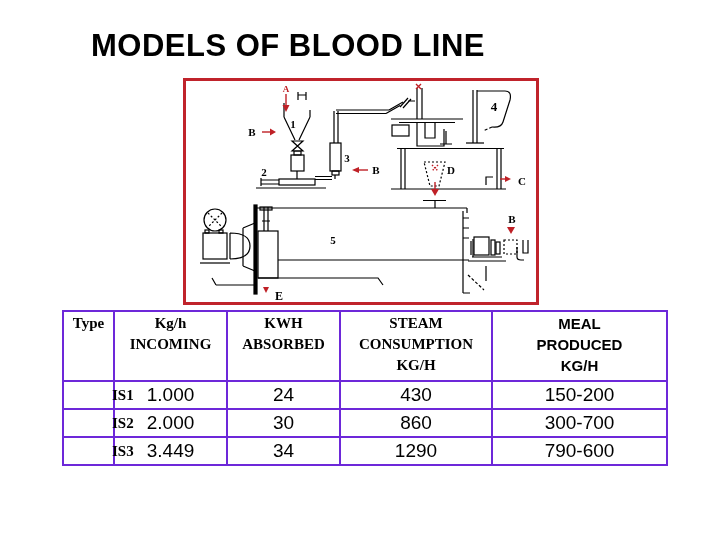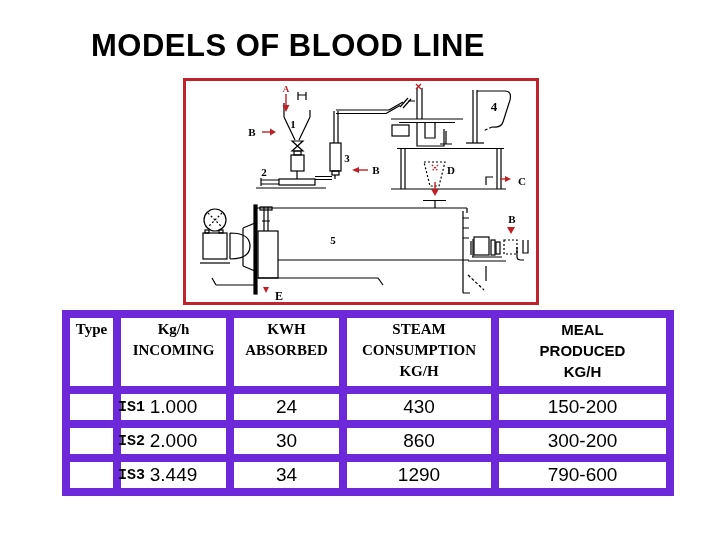--- a/index.html
+++ b/index.html
@@ -14,33 +14,33 @@
   }
   .diagram-box {
     position:absolute; left:183px; top:78px; width:350px; height:221px;
     border:3px solid #c0232b; background:#fff;
   }
   .diagram-box svg { display:block; }
   table.spec-table {
     position:absolute; left:62px; top:310px; width:604px;
     border-collapse:collapse; table-layout:fixed; background:#fff;
   }
-  .spec-table th, .spec-table td { border:8px solid #6d28d9; }
+  .spec-table th, .spec-table td { border:2px solid #6d28d9; }
   .spec-table th {
     font-family:"Liberation Serif", serif; font-weight:bold; font-size:15px;
     vertical-align:top; padding:1px 0 0 0; height:67px; line-height:21px;
     text-align:center;
   }
   .spec-table th.sans { font-family:"Liberation Sans", sans-serif; }
   .spec-table td {
     text-align:center; vertical-align:middle; height:26px; padding:0;
     font-size:19px; font-family:Liberation Sans, sans-serif; color:#000;
   }
   .spec-table td.type-cell {
-    font-family:Liberation Mono, monospace; font-weight:bold; font-size:15px;padding-left:48px;
+    font-family:Liberation Serif, serif; font-weight:bold; font-size:15px;padding-left:48px;
   }
 </style>
 </head>
 <body>
 
 <div class="slide-title">MODELS OF BLOOD LINE</div>
 
 <div class="diagram-box">
   <svg width="350" height="221" viewBox="0 0 350 221" xmlns="http://www.w3.org/2000/svg">
 
@@ -188,21 +188,21 @@
         <td>1.000</td>
         <td>24</td>
         <td>430</td>
         <td>150-200</td>
       </tr>
       <tr>
         <td class="type-cell">IS2</td>
         <td>2.000</td>
         <td>30</td>
         <td>860</td>
-        <td>300-200</td>
+        <td>300-700</td>
       </tr>
       <tr>
         <td class="type-cell">IS3</td>
         <td>3.449</td>
         <td>34</td>
         <td>1290</td>
         <td>790-600</td>
       </tr>
     </tbody>
 </table>

